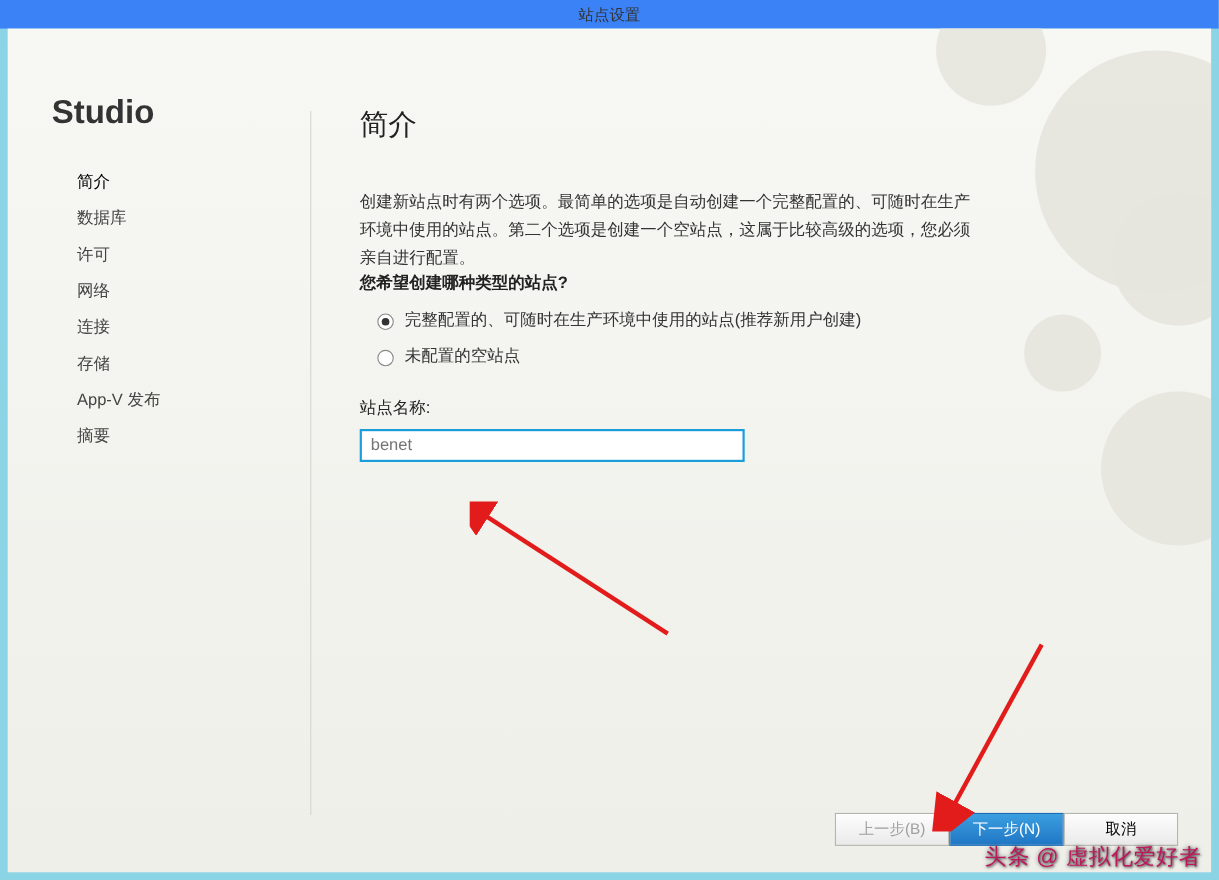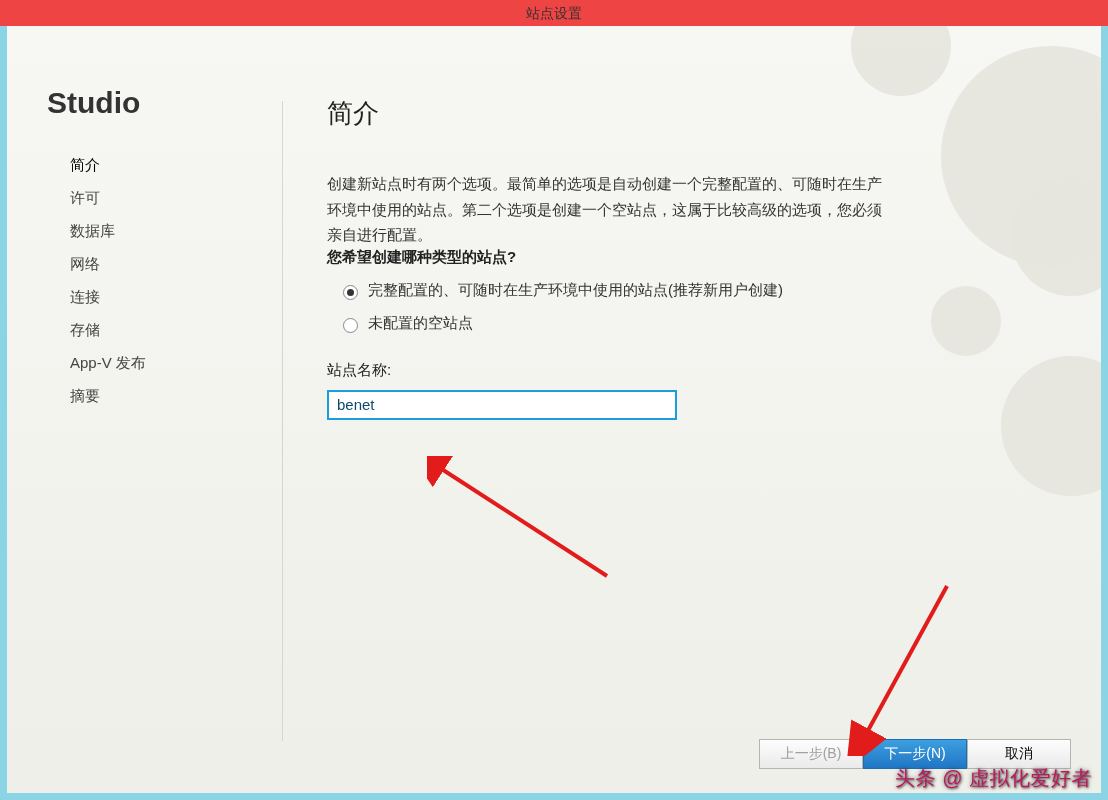--- a/index.html
+++ b/index.html
@@ -6,21 +6,21 @@
     body {
       width: 1108px;
       height: 800px;
       font-family: "Microsoft YaHei", "Segoe UI", sans-serif;
       background: #8bd4e6;
       position: relative;
       overflow: hidden;
     }
     .titlebar {
       height: 26px;
-      background: #ef4444;
+      background: #3b82f6;
       text-align: center;
       font-size: 14px;
       line-height: 26px;
       color: #333;
     }
     .window-body {
       position: absolute;
       top: 26px; left: 7px; right: 7px; bottom: 7px;
       background: linear-gradient(to bottom, #f7f7f4, #efefe9);
       overflow: hidden;
@@ -111,21 +111,21 @@
       color: #222;
       margin-bottom: 10px;
     }
     .text-input {
       width: 350px;
       height: 30px;
       border: 2px solid #1a9dd9;
       padding: 2px 8px;
       font-size: 15px;
       font-family: inherit;
-      color: #0c4a6e;
+      color: #737373;
       background: #fff;
       outline: none;
     }
     .button-bar {
       position: absolute;
       bottom: 24px; right: 30px;
       display: flex;
     }
     .btn {
       min-width: 104px;
@@ -170,22 +170,22 @@
   <div class="deco-shape" style="top:20px;right:-60px;width:220px;height:220px;"></div>
   <div class="deco-shape" style="top:-30px;right:150px;width:100px;height:100px;"></div>
   <div class="deco-shape" style="top:150px;right:-30px;width:120px;height:120px;"></div>
   <div class="deco-shape" style="top:330px;right:-40px;width:140px;height:140px;"></div>
   <div class="deco-shape" style="top:260px;right:100px;width:70px;height:70px;"></div>
 
   <div class="sidebar">
     <div class="logo">Studio</div>
     <ul class="nav-list">
       <li class="selected">简介</li>
+      <li>数据库</li>
       <li>许可</li>
-      <li>数据库</li>
       <li>网络</li>
       <li>连接</li>
       <li>存储</li>
       <li>App-V 发布</li>
       <li>摘要</li>
     </ul>
   </div>
 
   <div class="divider"></div>
 

